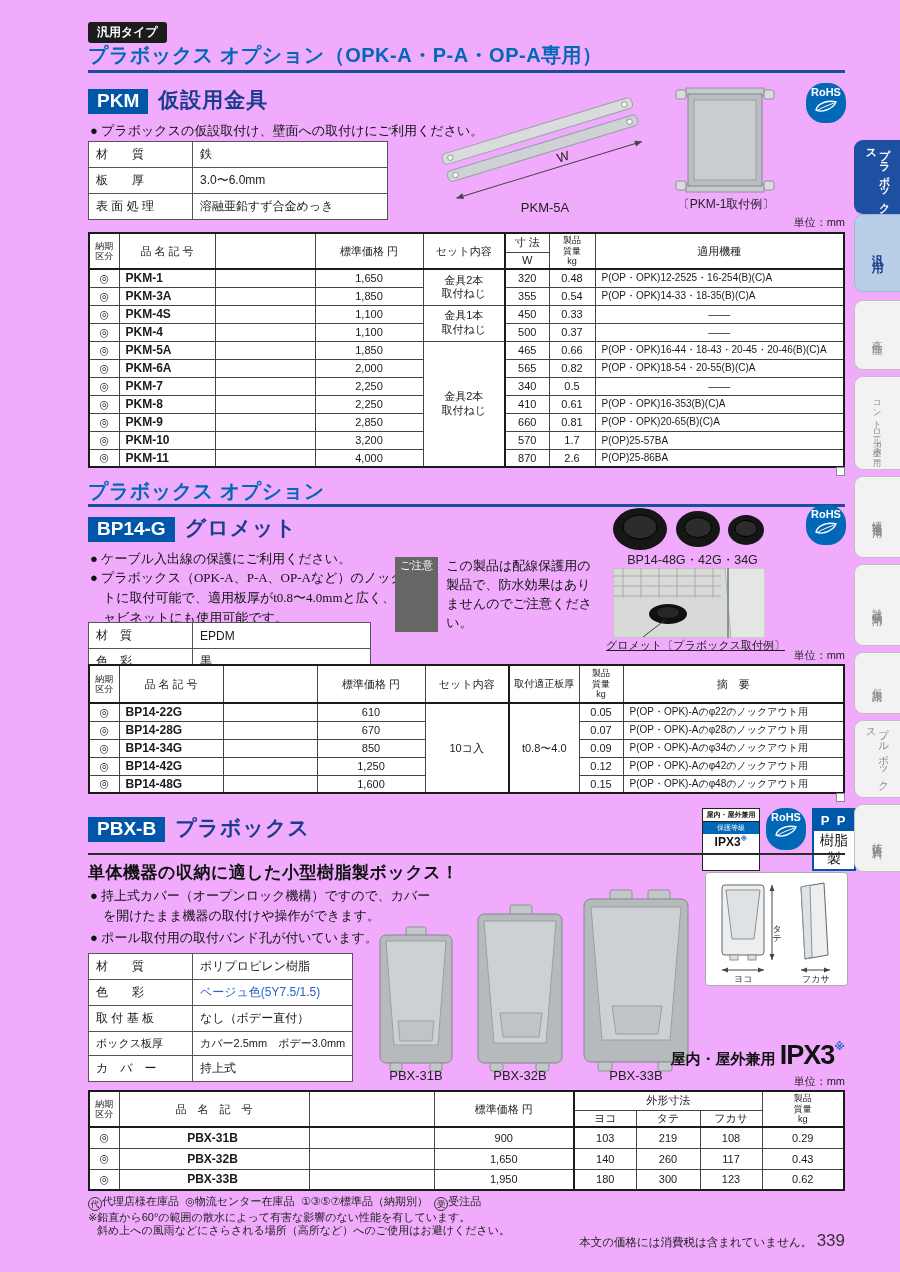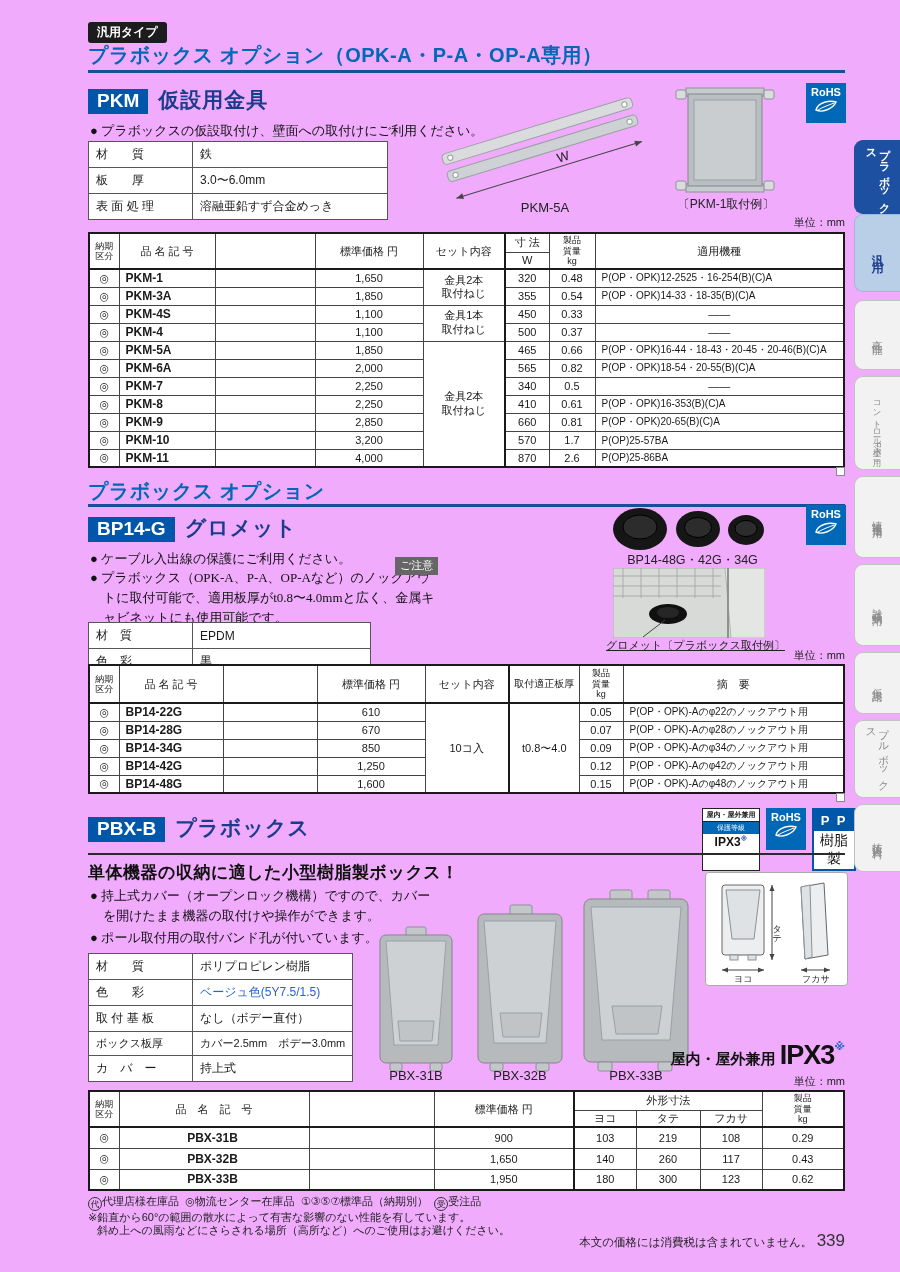--- a/index.html
+++ b/index.html
@@ -40,21 +40,21 @@
   .ptable .sep { border-right:2px solid #1a1a1a; }
   .ptable td.name { text-align:left; padding-left:6px; font-weight:bold; font-size:12px; }
   .ptable td.app  { text-align:left; padding-left:6px; font-size:10px;margin-top:44px; }
   .ptable .pre { white-space:pre-line; line-height:1.25; }
   .ptable .sm  { font-size:9px; line-height:1.15; }
   .th-split-top { border-bottom:1px solid #444 !important; }
 
   .sqmark { width:9px; height:9px; border:1px solid #888; background:#fff; }
 
   
-  .rohs { width:40px; height:40px; background:#0068b6; border-radius:0; color:#fff;
+  .rohs { width:40px; height:40px; background:#0068b6; border-radius:18px; color:#fff;
           text-align:center; font-size:11px; font-weight:bold; padding-top:3px; }
   .ipxbadge { width:58px; border:1px solid #222; background:#fff; text-align:center; }
   .ipxbadge .r1 { font-size:7px; font-weight:bold; color:#111; border-bottom:1px solid #222; padding:1px 0; }
   .ipxbadge .r2 { font-size:7px; color:#fff; background:#0068b6; padding:1px 0; }
   .ipxbadge .r3 { font-size:12px; font-weight:bold; color:#111; padding:1px 0; }
   .ipxbadge .r3 sup { font-size:7px; color:#2a64c8; }
   .ppbadge { width:44px; border:2px solid #0057aa; background:#fff; text-align:center; }
   .ppbadge .p1 { background:#0057aa; color:#fff; font-weight:bold; font-size:13px; padding:3px 0; letter-spacing:2px; }
   .ppbadge .p2 { font-size:14px; color:#111; padding:1px 0; }
   .note-badge { display:inline-block; background:#666; color:#fff; font-size:11px;
@@ -296,22 +296,23 @@
 
   <div class="abs main-title" style="left:88px; top:478px;">プラボックス オプション</div>
   <div class="abs blue-rule" style="left:88px; top:504px; width:757px;"></div>
 
   <div class="abs" style="left:88px; top:514px;">
     <span class="model-badge">BP14-G</span><span class="sec-title">グロメット</span>
   </div>
   <div class="abs serif" style="left:90px; top:549px; width:340px;">● ケーブル入出線の保護にご利用ください。</div>
   <div class="abs serif hang" style="left:90px; top:568px; width:345px;">● プラボックス（OPK-A、P-A、OP-Aなど）のノックアウトに取付可能で、適用板厚がt0.8〜4.0mmと広く、金属キャビネットにも使用可能です。</div>
 
-  <div class="abs" style="left:395px; top:557px; width:200px; display:flex; gap:8px;">
+  <div class="abs" style="left:395px; top:557px; width:200px; display:flex; gap:8px;justify-content:flex-end;">
     <span class="note-badge">ご注意</span>
+    <span class="serif" style="line-height:1.45;">この製品は配線保護用の製品で、防水効果はありませんのでご注意ください。</span>
   </div>
 
   <svg class="abs" style="left:608px; top:503px;" width="165" height="50" viewBox="0 0 165 50">
     <ellipse cx="32" cy="26" rx="27" ry="21" fill="#161616"></ellipse>
     <ellipse cx="32" cy="24" rx="17" ry="12" fill="#2c2c2c" stroke="#000"></ellipse>
     <ellipse cx="90" cy="26" rx="22" ry="18" fill="#161616"></ellipse>
     <ellipse cx="90" cy="24.5" rx="13.5" ry="10" fill="#2c2c2c" stroke="#000"></ellipse>
     <ellipse cx="138" cy="27" rx="18" ry="15" fill="#161616"></ellipse>
     <ellipse cx="138" cy="25.5" rx="11" ry="8" fill="#2c2c2c" stroke="#000"></ellipse>
   </svg>

